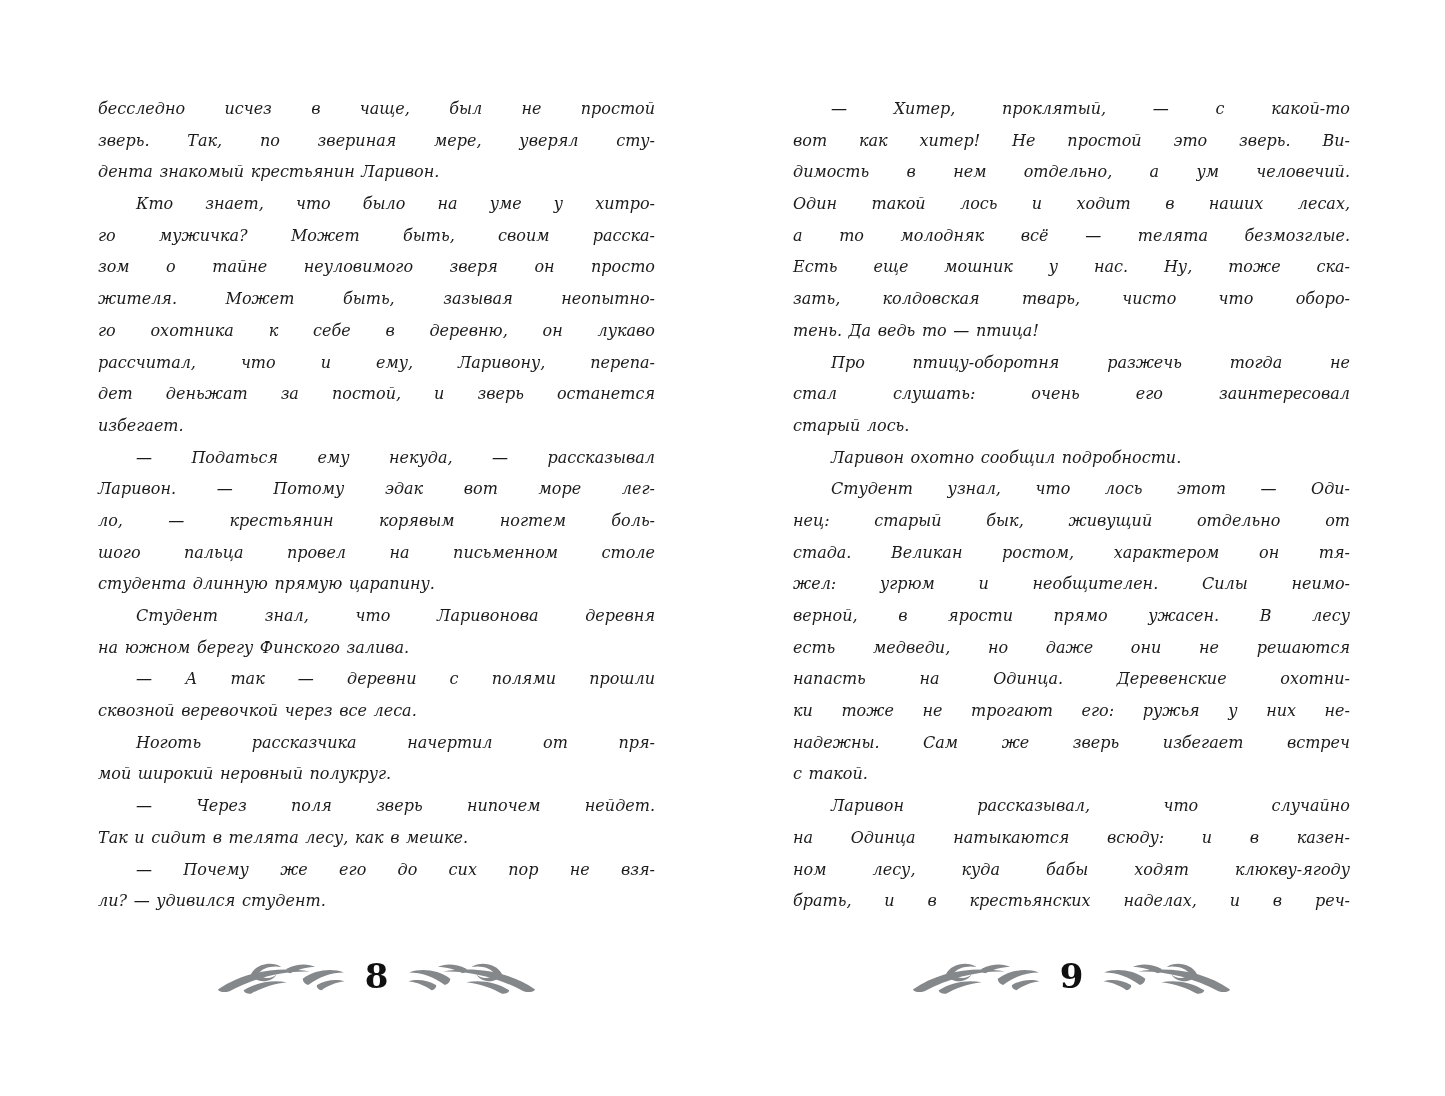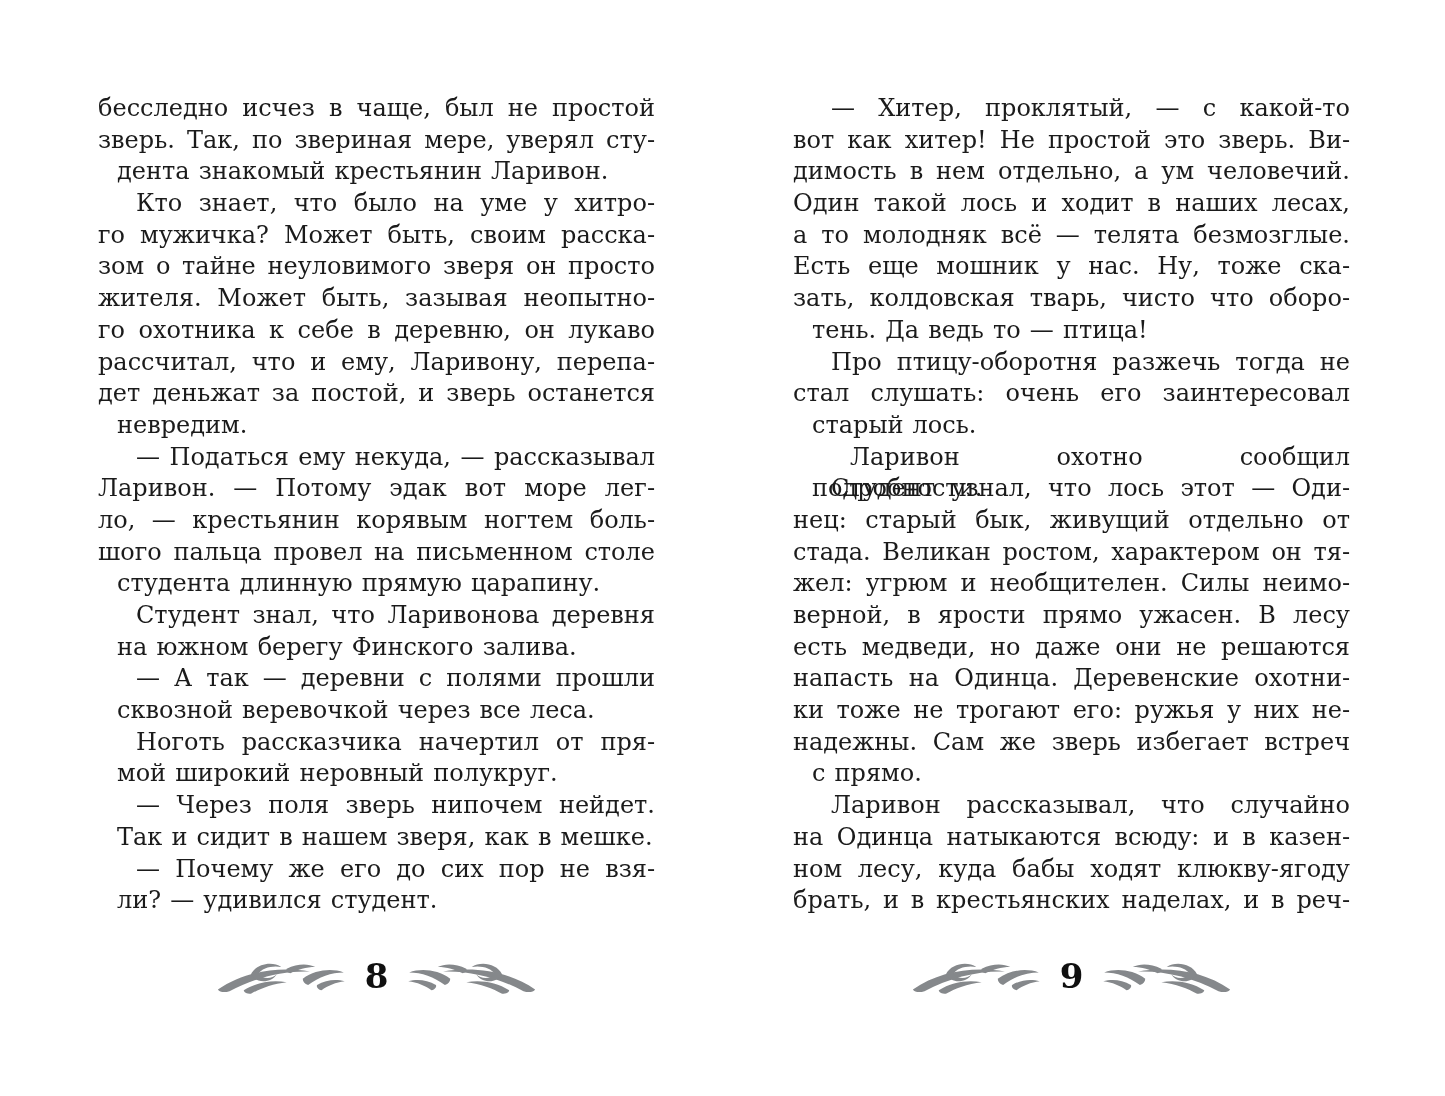--- a/index.html
+++ b/index.html
@@ -21,29 +21,30 @@
   #page-left  { left: 98px; }
   #page-right { left: 793px; }
 
   .text-block {
     position: absolute;
     top: 93px;
     left: 0;
     width: 100%;
   }
   .line {
-    font-size: 24px;
+    font-size: 16px;
     height: 31.7px;
     line-height: 31.7px;
     text-align: justify;
     text-align-last: justify;
     word-spacing: 1.5px;
     overflow: visible;
+    font-style: italic;
   }
-  .line.last   { text-align-last: left; margin-left: 19px; }
+  .line.last   { text-align-last: left; }
   .line.indent { text-indent: 38px; }
 
   .footer {
     position: absolute;
     top: 956px;
     left: 0;
     width: 100%;
     display: flex;
     align-items: center;
     justify-content: center;
@@ -88,21 +89,21 @@
           <div class="line last">дента знакомый крестьянин Ларивон.</div>
         </div>
         <div>
           <div class="line indent">Кто знает, что было на уме у хитро-</div>
           <div class="line">го мужичка? Может быть, своим расска-</div>
           <div class="line">зом о тайне неуловимого зверя он просто</div>
           <div class="line">жителя. Может быть, зазывая неопытно-</div>
           <div class="line">го охотника к себе в деревню, он лукаво</div>
           <div class="line">рассчитал, что и ему, Ларивону, перепа-</div>
           <div class="line">дет деньжат за постой, и зверь останется</div>
-          <div class="line last">невредим.</div>
+          <div class="line last">избегает.</div>
         </div>
         <div>
           <div class="line indent">— Податься ему некуда, — рассказывал</div>
           <div class="line">Ларивон. — Потому эдак вот море лег-</div>
           <div class="line">ло, — крестьянин корявым ногтем боль-</div>
           <div class="line">шого пальца провел на письменном столе</div>
           <div class="line last">студента длинную прямую царапину.</div>
         </div>
         <div>
           <div class="line indent">Студент знал, что Ларивонова деревня</div>
@@ -111,21 +112,21 @@
         <div>
           <div class="line indent">— А так — деревни с полями прошли</div>
           <div class="line last">сквозной веревочкой через все леса.</div>
         </div>
         <div>
           <div class="line indent">Ноготь рассказчика начертил от пря-</div>
           <div class="line last">мой широкий неровный полукруг.</div>
         </div>
         <div>
           <div class="line indent">— Через поля зверь нипочем нейдет.</div>
-          <div class="line last">Так и сидит в нашем зверя, как в мешке.</div>
+          <div class="line last">Так и сидит в телята лесу, как в мешке.</div>
         </div>
         <div>
           <div class="line indent">— Почему же его до сих пор не взя-</div>
           <div class="line last">ли? — удивился студент.</div>
         </div>
       </div>
     <div class="footer">
       <svg class="flourish" viewBox="0 0 150 42">
           <use href="#flourish"></use>
         </svg>
@@ -159,21 +160,21 @@
         <div>
           <div class="line indent">Студент узнал, что лось этот — Оди-</div>
           <div class="line">нец: старый бык, живущий отдельно от</div>
           <div class="line">стада. Великан ростом, характером он тя-</div>
           <div class="line">жел: угрюм и необщителен. Силы неимо-</div>
           <div class="line">верной, в ярости прямо ужасен. В лесу</div>
           <div class="line">есть медведи, но даже они не решаются</div>
           <div class="line">напасть на Одинца. Деревенские охотни-</div>
           <div class="line">ки тоже не трогают его: ружья у них не-</div>
           <div class="line">надежны. Сам же зверь избегает встреч</div>
-          <div class="line last">с прямо.</div>
+          <div class="line last">с такой.</div>
         </div>
         <div>
           <div class="line indent">Ларивон рассказывал, что случайно</div>
           <div class="line">на Одинца натыкаются всюду: и в казен-</div>
           <div class="line">ном лесу, куда бабы ходят клюкву-ягоду</div>
           <div class="line">брать, и в крестьянских наделах, и в реч-</div>
         </div>
       </div>
     <div class="footer">
       <svg class="flourish" viewBox="0 0 150 42">

